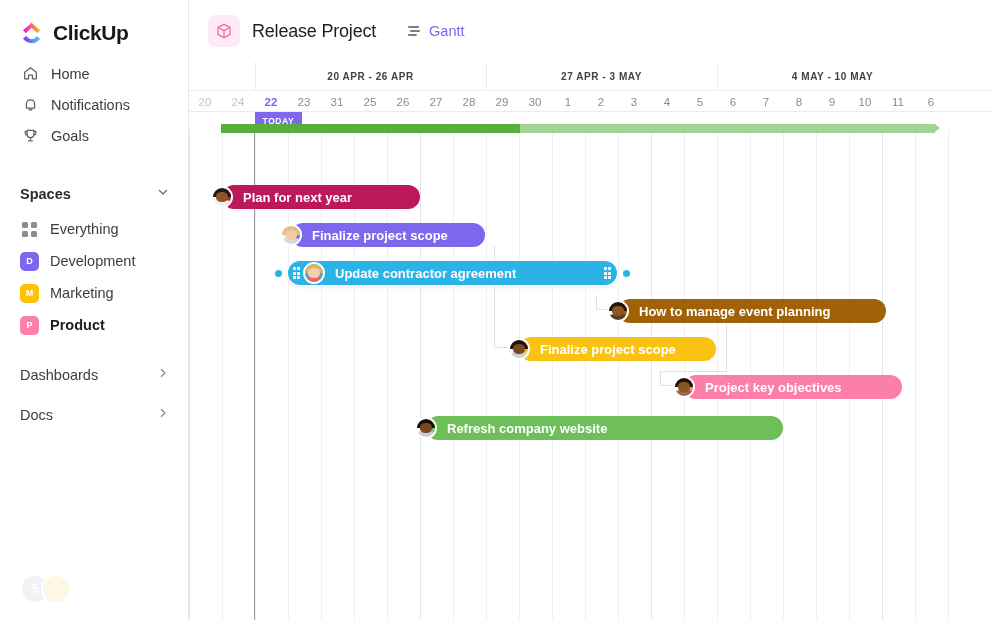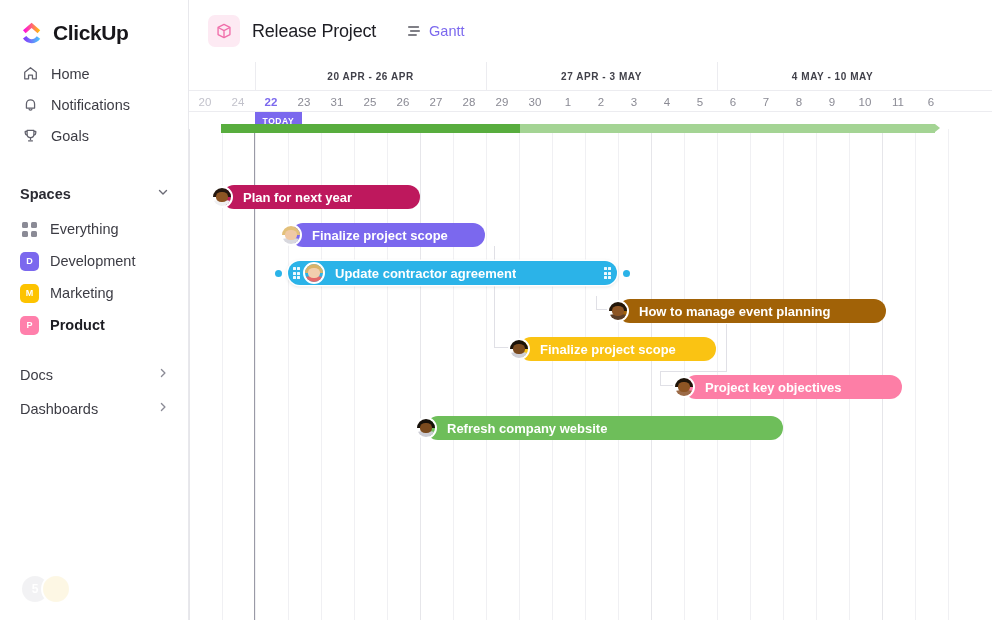--- a/index.html
+++ b/index.html
@@ -242,30 +242,30 @@
 
       <div class="space-item">
         <span class="space-ava" style="background:#ff7fab">
             <span>P</span>
           </span>
         <span class="space-label active">Product</span>
       </div>
     </div>
 
     <div style="margin-top:17px;">
-      <div class="foot-item" style="margin-top:6px;">
-        <span class="foot-label">Docs</span>
+      <div class="foot-item">
+        <span class="foot-label">Dashboards</span>
         <span>
           <svg width="14" height="14" viewBox="0 0 16 16" fill="none" stroke="#8b8b96" stroke-width="1.5" stroke-linecap="round" stroke-linejoin="round">
               <path d="M6.2 4 L10.2 8 L6.2 12"></path>
             </svg>
         </span>
       </div>
-      <div class="foot-item">
-        <span class="foot-label">Dashboards</span>
+      <div class="foot-item" style="margin-top:6px;">
+        <span class="foot-label">Docs</span>
         <span>
           <svg width="14" height="14" viewBox="0 0 16 16" fill="none" stroke="#8b8b96" stroke-width="1.5" stroke-linecap="round" stroke-linejoin="round">
               <path d="M6.2 4 L10.2 8 L6.2 12"></path>
             </svg>
         </span>
       </div>
     </div>
 
     <div class="avatar-stack">
       <span class="av-c" style="background:#c8c8d0">5</span>

